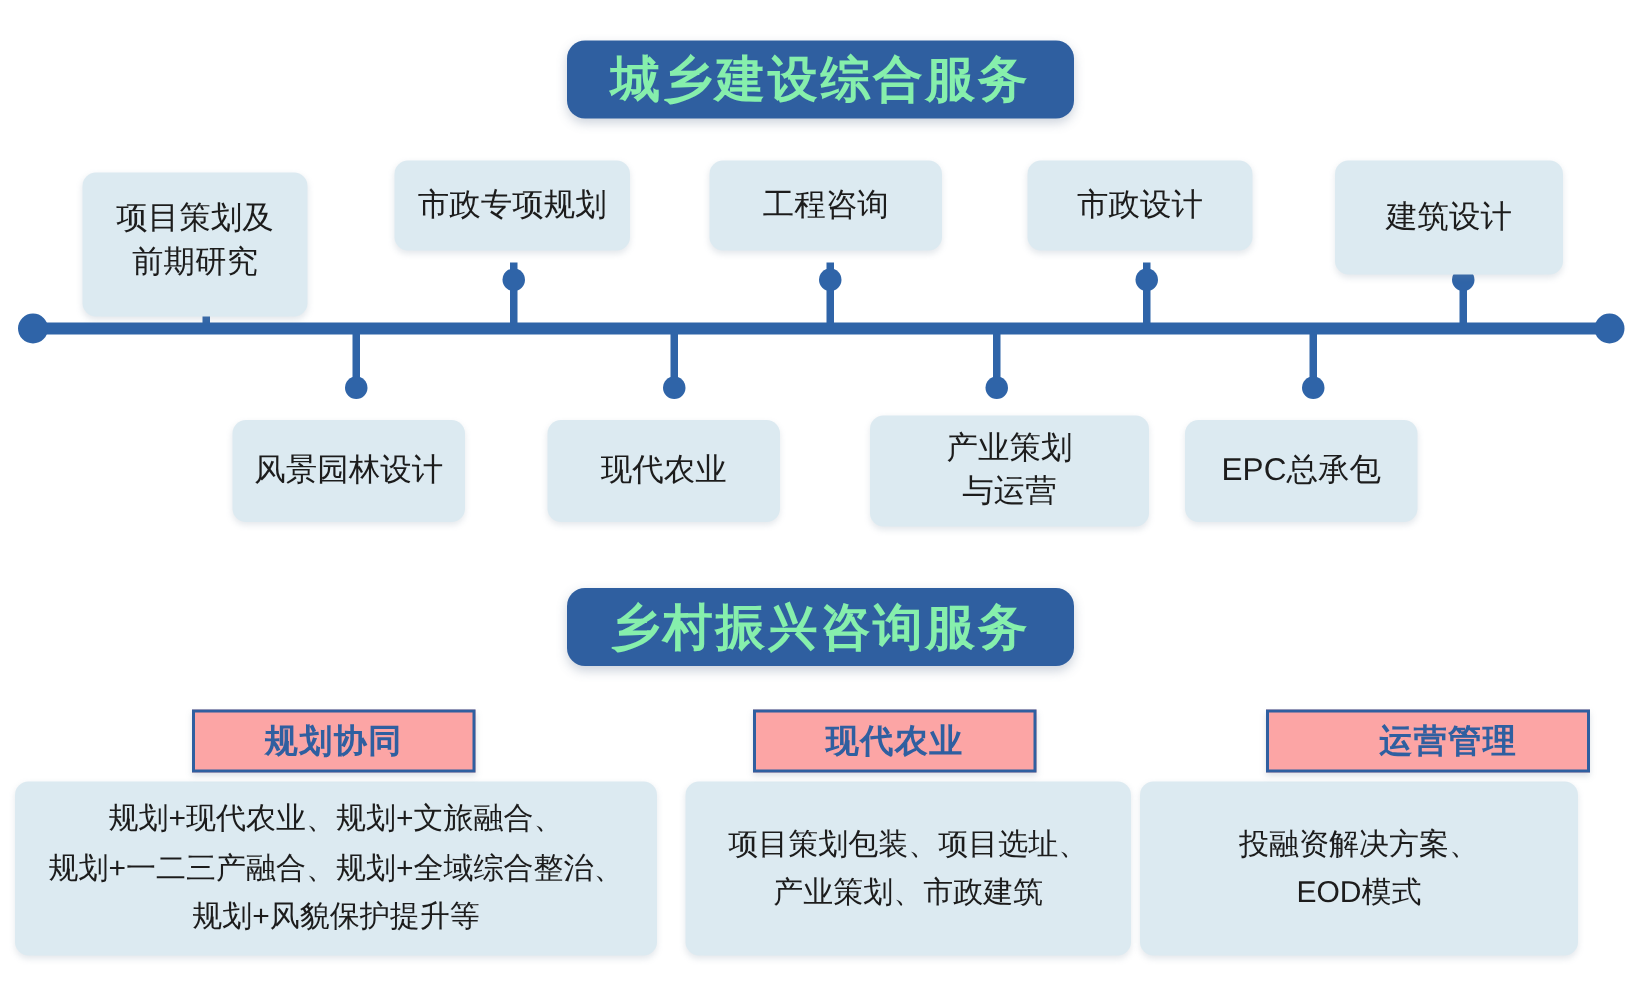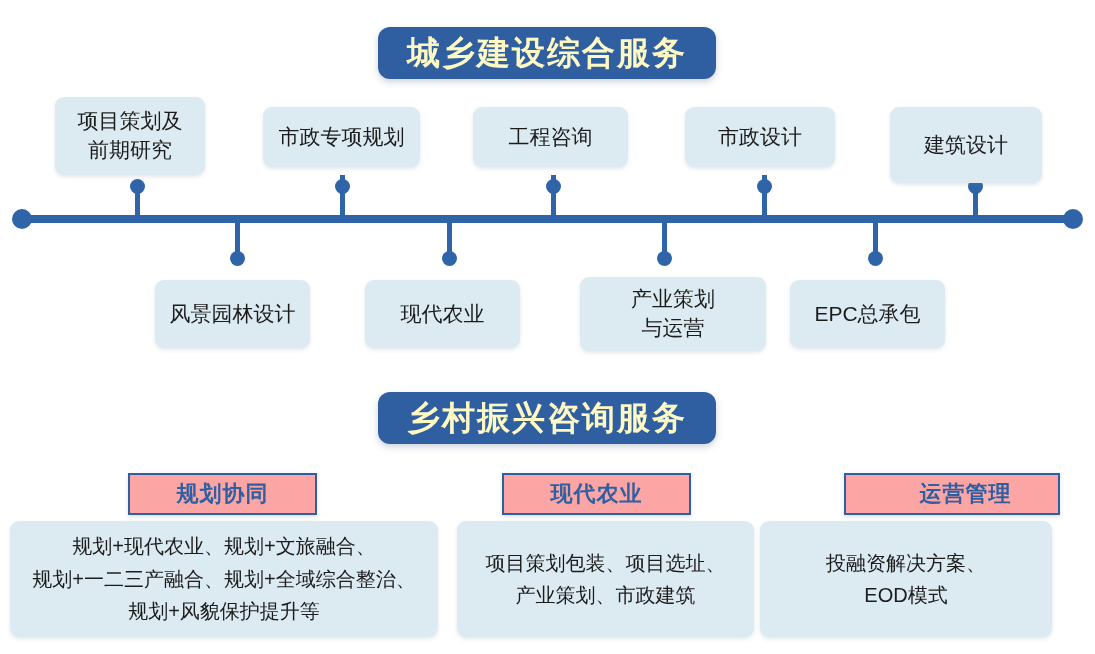--- a/index.html
+++ b/index.html
@@ -20,21 +20,21 @@
     background: #ffffff;
   }
 
   
   .banner {
     position: absolute;
     display: flex;
     align-items: center;
     justify-content: center;
     background: #2f5fa0;
-    color: #fef9c3;
+    color: #86efac;
     border-radius: 12px;
     font-size: 33px;
     font-weight: bold;
     letter-spacing: 2px;
     box-shadow: 0 3px 7px rgba(90,110,140,0.30);
     white-space: nowrap;
   }
   #banner-top   { left: 378px; top: 27px;  width: 338px; height: 52px; }
   #banner-bottom{ left: 378px; top: 392px; width: 338px; height: 52px; text-align: center; }
 
@@ -126,21 +126,21 @@
 
   <div class="banner" id="banner-top">城乡建设综合服务</div>
 
   <div id="timeline-axis"></div>
   <div class="axis-cap" id="axis-cap-left"></div>
   <div class="axis-cap" id="axis-cap-right"></div>
 
   <div id="above-layer">
       <div class="stem" style="left: 135px; top: 183px; height: 34px;"></div>
       <div class="stem-dot" style="left: 130px; top: 179px;"></div>
-      <div class="card" style="left: 55px; top: 97px; width: 150px; height: 78px;">项目策划及
+      <div class="card" style="left: 55px; top: 115px; width: 150px; height: 96px; font-family: Liberation Mono, monospace;">项目策划及
 前期研究</div>
       <div class="stem" style="left: 340px; top: 175px; height: 42px;"></div>
       <div class="stem-dot" style="left: 335px; top: 179px;"></div>
       <div class="card" style="left: 263px; top: 107px; width: 157px; height: 60px;">市政专项规划</div>
       <div class="stem" style="left: 551px; top: 175px; height: 42px;"></div>
       <div class="stem-dot" style="left: 546px; top: 179px;"></div>
       <div class="card" style="left: 473px; top: 107px; width: 155px; height: 60px;">工程咨询</div>
       <div class="stem" style="left: 762px; top: 175px; height: 42px;"></div>
       <div class="stem-dot" style="left: 757px; top: 179px;"></div>
       <div class="card" style="left: 685px; top: 107px; width: 150px; height: 60px;">市政设计</div>

